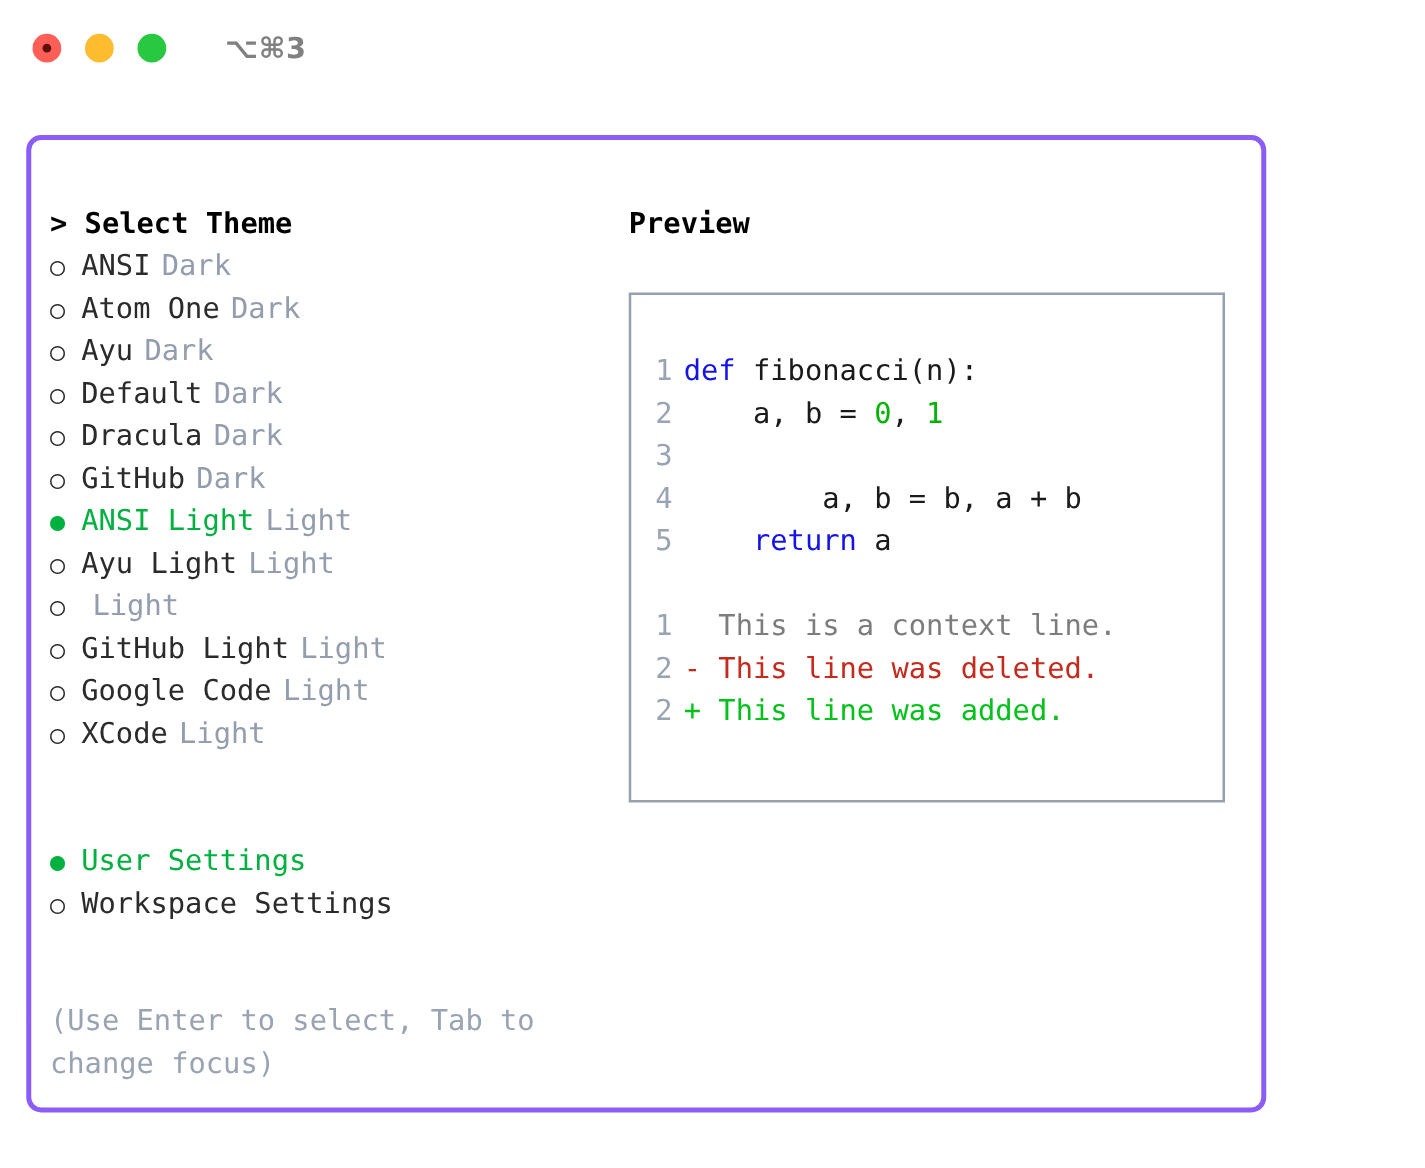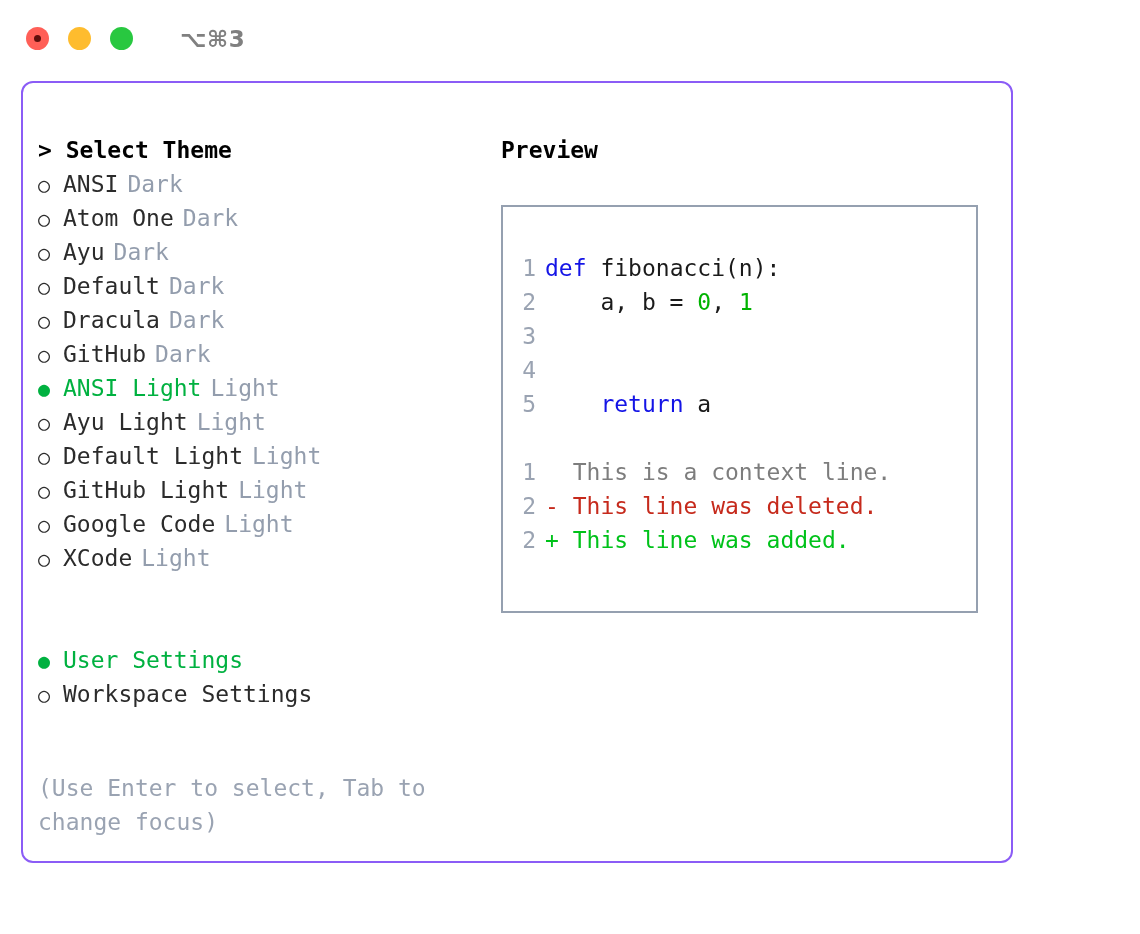--- a/index.html
+++ b/index.html
@@ -62,24 +62,24 @@
     font-size: 23px;
     font-weight: 700;
     letter-spacing: 0.5px;
     font-family: "DejaVu Sans", "Liberation Sans", sans-serif;
   }
 
   
   .card {
     position: absolute;
     left: 21px;
-    top: 81px;
+    top: 108px;
     width: 992px;
     height: 782px;
-    border: 2px solid #8b5cf6;
+    border: 4px solid #8b5cf6;
     border-radius: 12px;
     background: #ffffff;
     box-sizing: border-box;
   }
 
   .columns {
     position: absolute;
     left: 0; top: 0;
     width: 100%;
     height: 100%;
@@ -227,21 +227,21 @@
 
         <ul class="theme-list" id="theme-list">
             <li class="opt-row"><span class="marker">○</span><span class="opt-label">ANSI</span><span class="opt-kind">Dark</span></li>
             <li class="opt-row"><span class="marker">○</span><span class="opt-label">Atom One</span><span class="opt-kind">Dark</span></li>
             <li class="opt-row"><span class="marker">○</span><span class="opt-label">Ayu</span><span class="opt-kind">Dark</span></li>
             <li class="opt-row"><span class="marker">○</span><span class="opt-label">Default</span><span class="opt-kind">Dark</span></li>
             <li class="opt-row"><span class="marker">○</span><span class="opt-label">Dracula</span><span class="opt-kind">Dark</span></li>
             <li class="opt-row"><span class="marker">○</span><span class="opt-label">GitHub</span><span class="opt-kind">Dark</span></li>
             <li class="opt-row selected"><span class="marker sel">●</span><span class="opt-label">ANSI Light</span><span class="opt-kind">Light</span></li>
             <li class="opt-row"><span class="marker">○</span><span class="opt-label">Ayu Light</span><span class="opt-kind">Light</span></li>
-            <li class="opt-row"><span class="marker">○</span><span class="opt-label">Default Light</span><span class="opt-kind">Light</span></li>
+            <li class="opt-row"><span class="marker">○</span><span class="opt-kind">Light</span></li>
             <li class="opt-row"><span class="marker">○</span><span class="opt-label">GitHub Light</span><span class="opt-kind">Light</span></li>
             <li class="opt-row"><span class="marker">○</span><span class="opt-label">Google Code</span><span class="opt-kind">Light</span></li>
             <li class="opt-row"><span class="marker">○</span><span class="opt-label">XCode</span><span class="opt-kind">Light</span></li>
           </ul>
 
         <div class="gap-block"></div>
 
 
         <ul class="apply-list" id="apply-list">
             <li class="opt-row selected"><span class="marker sel">●</span><span class="opt-label">User Settings</span></li>
@@ -252,21 +252,21 @@
       </div>
 
       <div class="right-col">
         <div class="preview-title">Preview</div>
 
         <div class="code-panel">
           <div id="code-lines">
               <div class="code-line"><span class="ln">1</span><span class="code-body"><span class="tok-kw">def</span><span class="tok-plain"> fibonacci(n):</span></span></div>
               <div class="code-line"><span class="ln">2</span><span class="code-body"><span class="tok-plain">    a, b = </span><span class="tok-num">0</span><span class="tok-plain">, </span><span class="tok-num">1</span></span></div>
               <div class="code-line"><span class="ln">3</span></div>
-              <div class="code-line"><span class="ln">4</span></div>
+              <div class="code-line"><span class="ln">4</span><span class="code-body"><span class="tok-plain">        a, b = b, a + b</span></span></div>
               <div class="code-line"><span class="ln">5</span><span class="code-body"><span class="tok-plain">    </span><span class="tok-kw">return</span><span class="tok-plain"> a</span></span></div>
             </div>
           <div class="blank-line"></div>
           <div id="diff-lines">
               <div class="code-line"><span class="ln">1</span><span class="diff-ctx">  This is a context line.</span></div>
               <div class="code-line"><span class="ln">2</span><span class="diff-del">- This line was deleted.</span></div>
               <div class="code-line"><span class="ln">2</span><span class="diff-add">+ This line was added.</span></div>
             </div>
         </div>
       </div>

